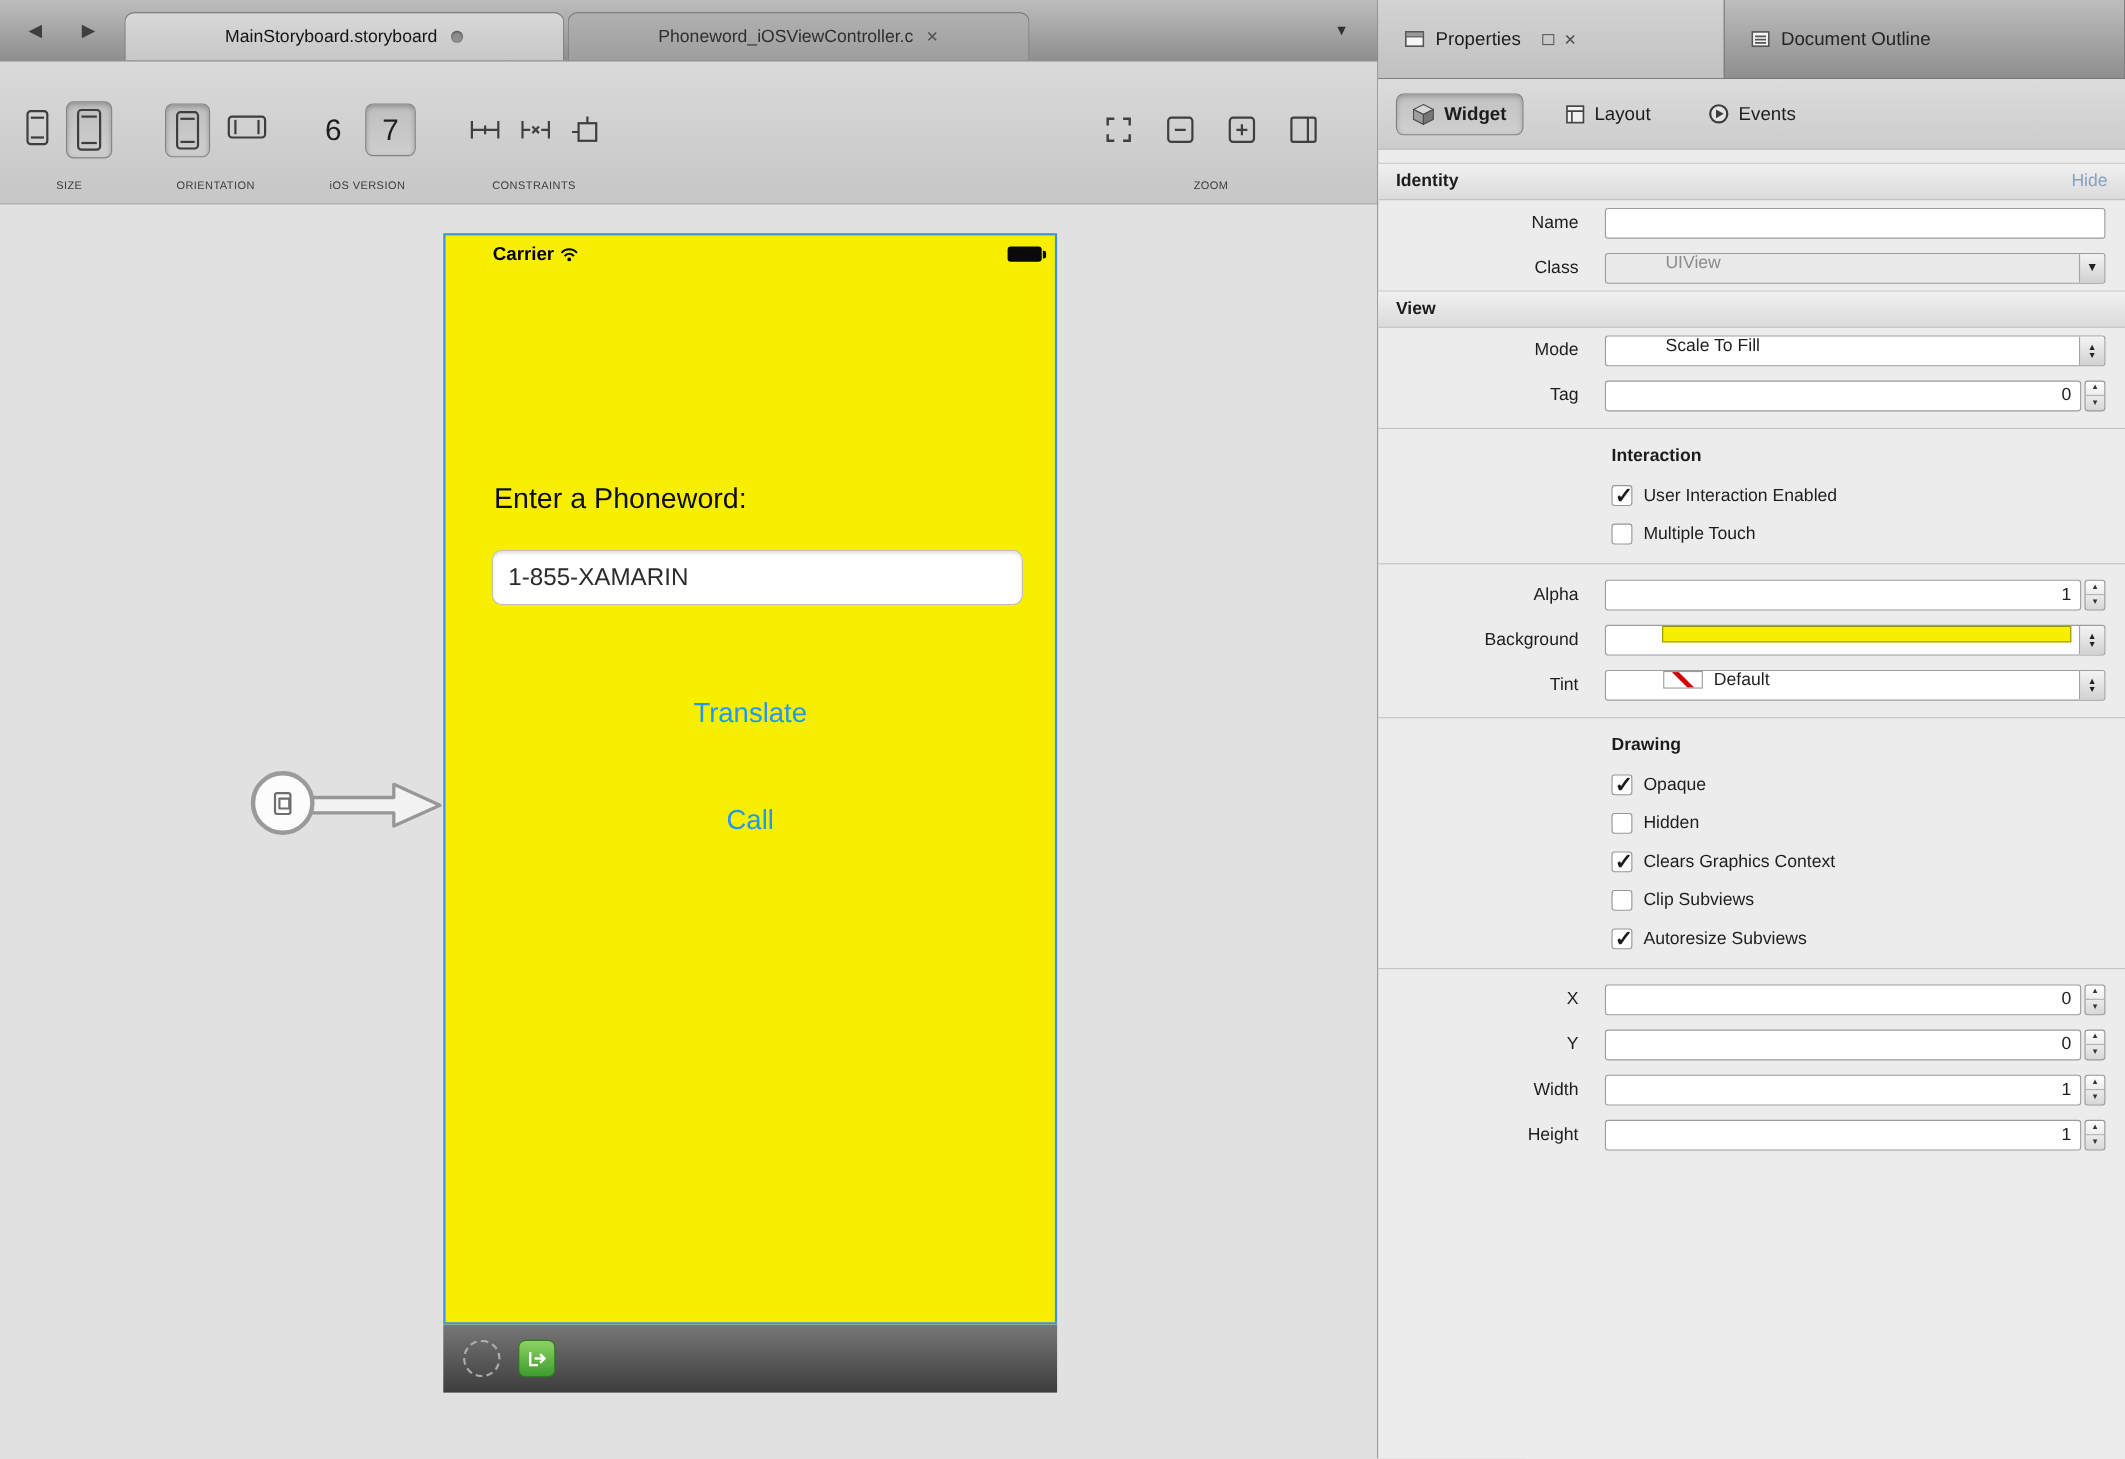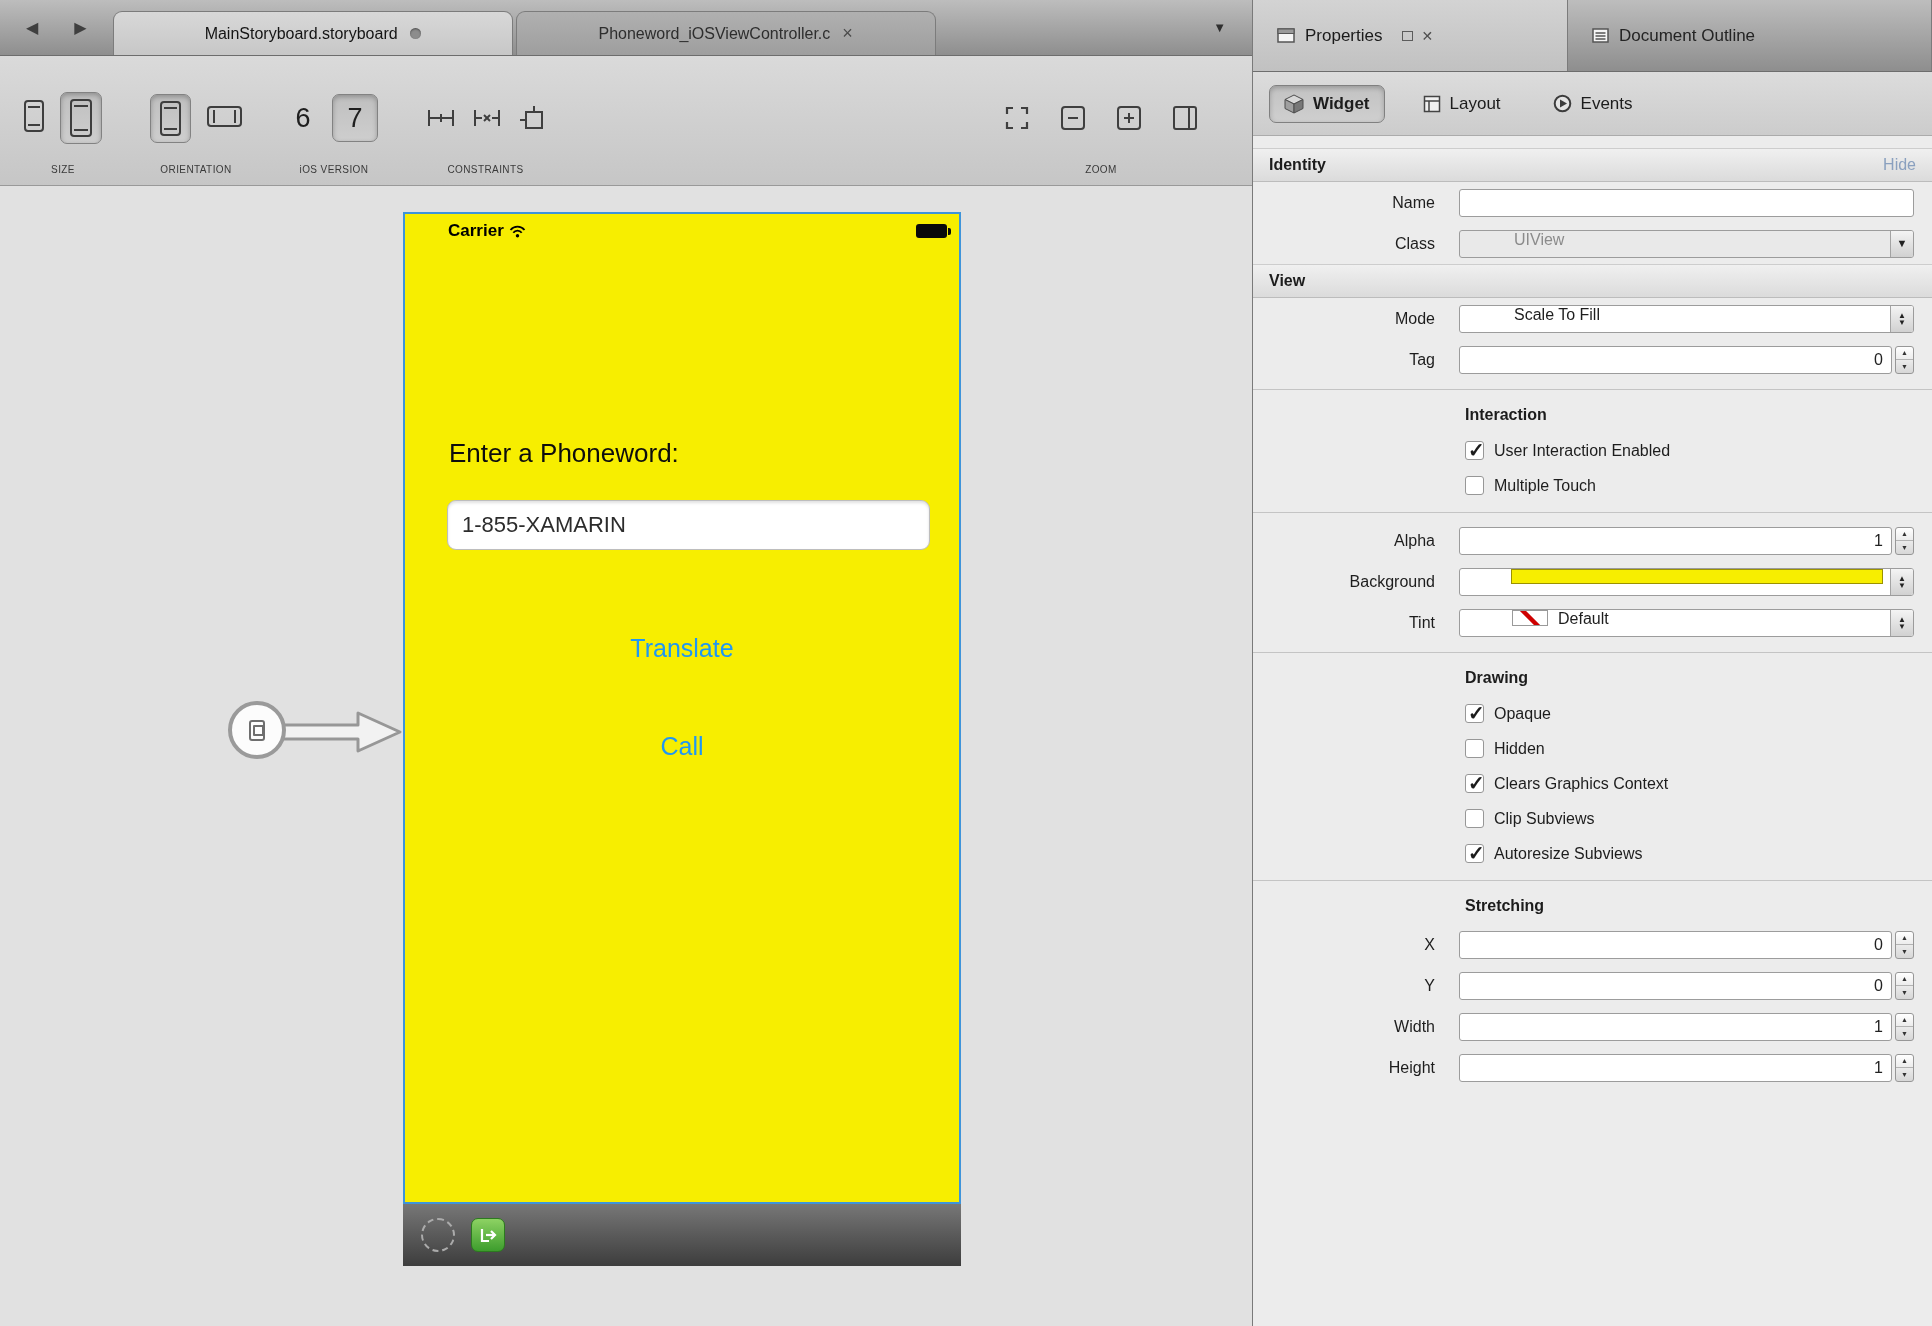--- a/index.html
+++ b/index.html
@@ -434,21 +434,20 @@
       <div class="chkrow">
         <span class="chk"></span>
         <span>Clip Subviews</span>
       </div>
       <div class="chkrow">
         <span class="chk checked"></span>
         <span>Autoresize Subviews</span>
       </div>
 
       <div class="divider"></div>
-      <div class="subhead">Stretching</div>
 
       <div class="prow">
         <span class="plabel">X</span>
         <div class="parea">
           <div class="tfield num">0</div>
           <div class="stepper">
               <span class="up"></span>
               <span class="dn"></span>
             </div>
         </div>

